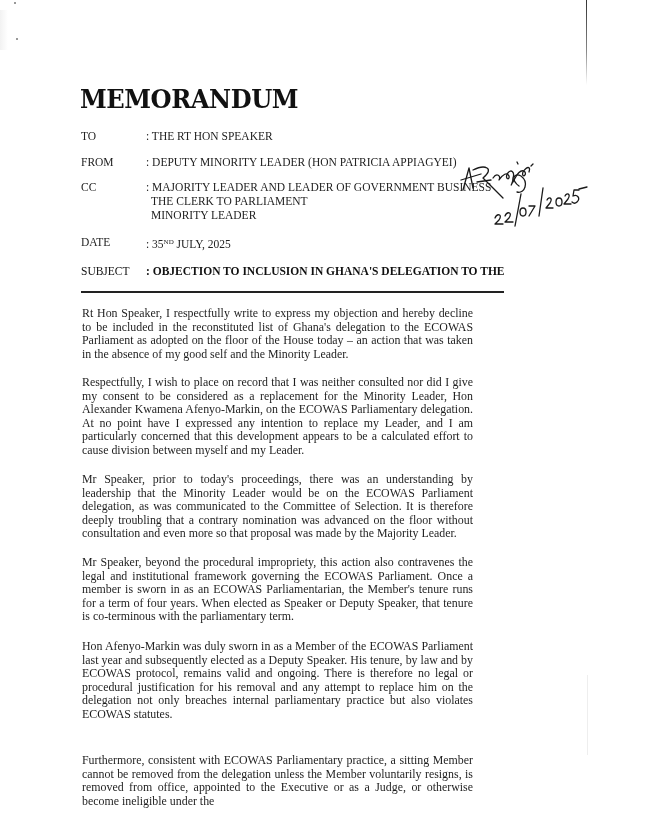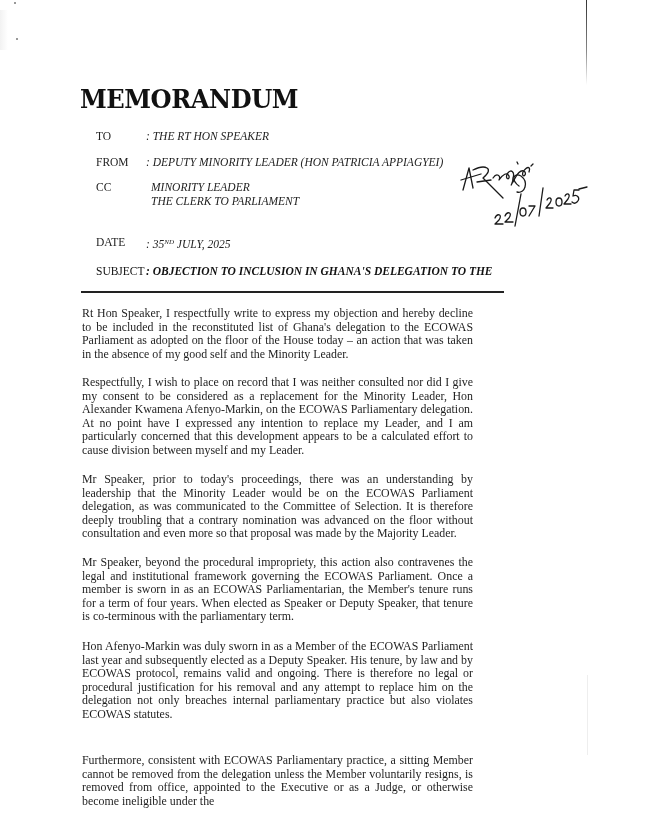--- a/index.html
+++ b/index.html
@@ -66,28 +66,26 @@
       left: 81px;
       font-size: 11.5px;
       color: #222;
       line-height: 14px;
     }
     .hdr-label {
       position: absolute;
       left: 0;
       top: 0;
       white-space: nowrap;
-      margin-left: 15px;
     }
     .hdr-value {
       position: absolute;
       left: 65px;
       top: 0;
       white-space: nowrap;
-      font-style: italic;
     }
     .hdr-value .cont {
       display: block;
       padding-left: 5px;
     }
     sup.ord {
       font-size: 7px;
       vertical-align: 4px;
     }
 
@@ -148,22 +146,23 @@
 </div>
 
 <div class="hdr-row" style="top:155px;">
   <span class="hdr-label">FROM</span>
   <span class="hdr-value">: DEPUTY MINORITY LEADER (HON PATRICIA APPIAGYEI)</span>
 </div>
 
 <div class="hdr-row" style="top:180px;">
   <span class="hdr-label">CC</span>
   <span class="hdr-value">
+    <span style="display:block">: MAJORITY LEADER AND LEADER OF GOVERNMENT BUSINESS</span>
+    <span class="cont">THE CLERK TO PARLIAMENT</span>
     <span class="cont">MINORITY LEADER</span>
-    <span class="cont">THE CLERK TO PARLIAMENT</span>
   </span>
 </div>
 
 <div class="hdr-row" style="top:235px;">
   <span class="hdr-label">DATE</span>
   <span class="hdr-value"><span>: 35</span><sup class="ord">ND</sup><span> JULY, 2025</span></span>
 </div>
 
 <div class="subject-row">
   <span class="hdr-label">SUBJECT</span>

